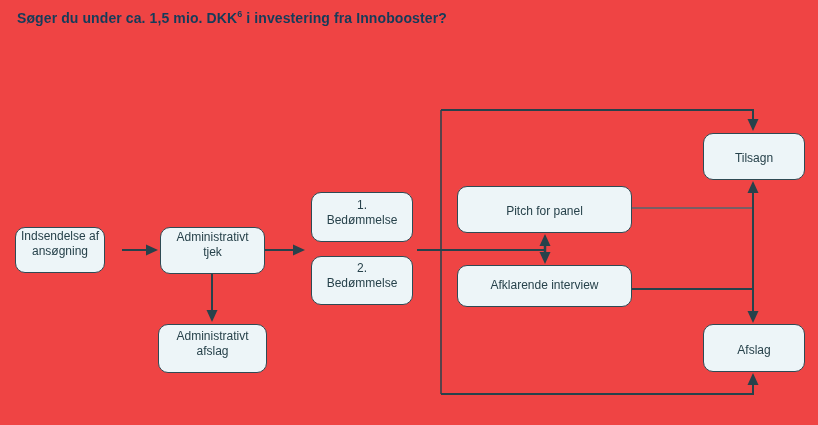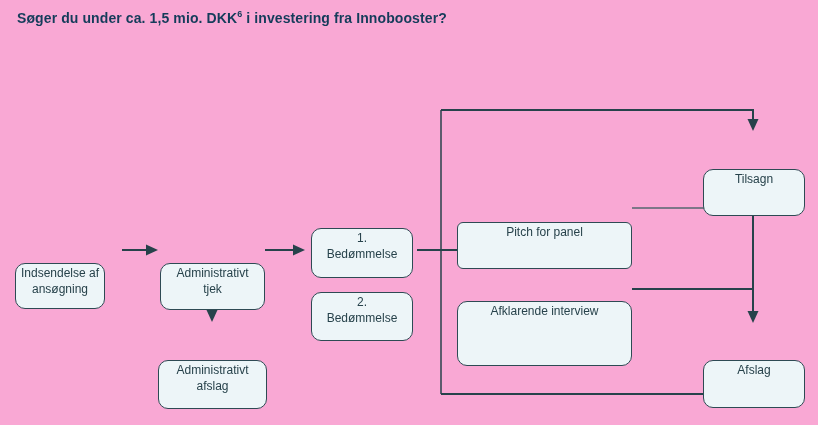--- a/index.html
+++ b/index.html
@@ -5,21 +5,21 @@
   html, body {
     margin: 0;
     padding: 0;
     background: #ffffff;
     font-family: "Liberation Sans", sans-serif;
   }
   .canvas {
     position: relative;
     width: 818px;
     height: 425px;
-    background: #f9a8d4;
+    background: #ef4444;
     overflow: hidden;
   }
   .diagram-title {
     position: absolute;
     left: 17px;
     top: 10px;
     margin: 0;
     font-size: 14px;
     font-weight: bold;
     color: #143c5a;
@@ -41,34 +41,33 @@
   .node {
     position: absolute;
     box-sizing: border-box;
     background: #edf5f8;
     border: 1.5px solid #2e4a54;
     border-radius: 10px;
     color: #27424b;
     font-size: 12px;
     line-height: 1.3;
     display: flex;
-    align-items: flex-start;
+    align-items: flex-end;
     justify-content: center;
     text-align: center;
     white-space: pre-line;
-    padding: 2px 4px;
-    margin-top: 36px;
+    padding: 12px 4px;
   }
   .node-indsendelse { left: 15px;  top: 227px; width: 90px; height: 46px; }
   .node-tjek        { left: 160px; top: 227px; width: 105px; height: 47px; }
   .node-admin-afslag{ left: 158px; top: 324px; width: 109px; height: 49px; }
   .node-bed1        { left: 311px; top: 192px; width: 102px; height: 50px; }
   .node-bed2        { left: 311px; top: 256px; width: 102px; height: 49px; }
-  .node-pitch       { left: 457px; top: 186px; width: 175px; height: 47px; border-radius: 6px; }
-  .node-interview   { left: 457px; top: 265px; width: 175px; height: 65px; }
+  .node-pitch       { left: 457px; top: 186px; width: 175px; height: 47px; }
+  .node-interview   { left: 457px; top: 265px; width: 175px; height: 42px; }
   .node-tilsagn     { left: 703px; top: 133px; width: 102px; height: 47px; }
   .node-afslag      { left: 703px; top: 324px; width: 102px; height: 48px; }
 </style>
 </head>
 <body>
 
 <div class="canvas">
 
   <h1 class="diagram-title"><span>Søger du under ca. 1,5 mio. DKK</span><sup>6</sup><span> i investering fra Innobooster?</span></h1>
 

